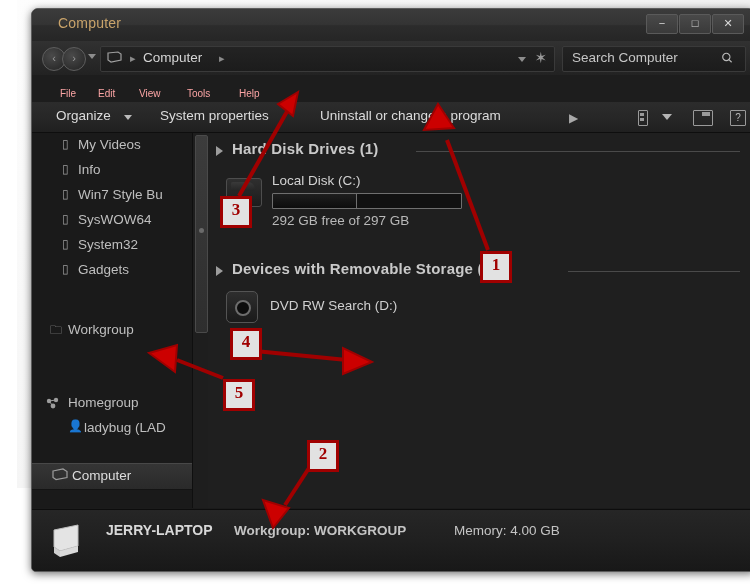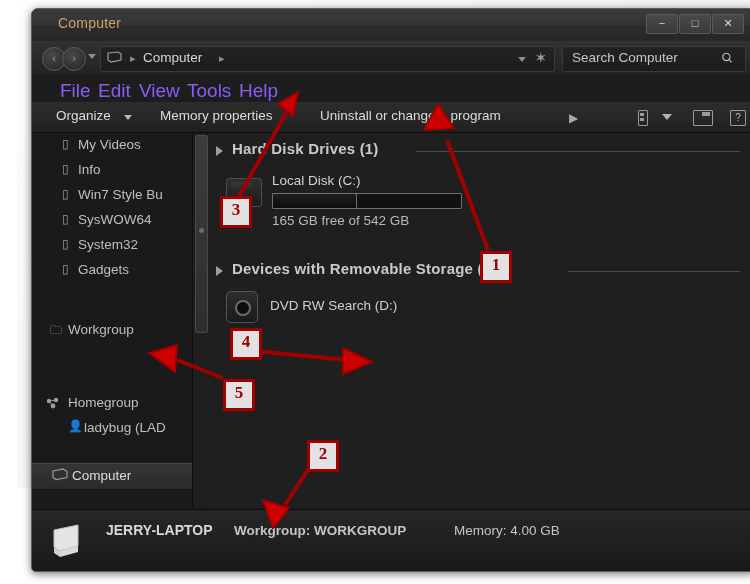--- a/index.html
+++ b/index.html
@@ -99,21 +99,21 @@
   #search-icon {
     position:absolute; right:9px; top:3px; color:#b9b9b9; font-size:13px;
     transform: rotate(-45deg);
   }
   
   #menubar {
     position:absolute; left:0; top:66px; width:722px; height:27px;
     background:#1d1d1d; border-bottom:1px solid #101010;
   }
   .menu-item {
-    position:absolute; top:4px; color:#8b5cf6; font-size:19px; padding:1px 4px;
+    position:absolute; top:12px; color:#fca5a5; font-size:10px; padding:1px 4px;
   }
   
   #toolbar {
     position:absolute; left:0; top:93px; width:722px; height:30px;
     background: linear-gradient(180deg,#2c2c2c 0%,#272727 50%,#202020 100%);
     border-bottom:1px solid #0e0e0e;
   }
   .tb-item {
     position:absolute; top:6px; color:#dcdcdc; font-size:13.5px;
   }
@@ -309,21 +309,21 @@
       <div class="menu-item" style="left:24px">File</div>
       <div class="menu-item" style="left:62px">Edit</div>
       <div class="menu-item" style="left:103px">View</div>
       <div class="menu-item" style="left:151px">Tools</div>
       <div class="menu-item" style="left:203px">Help</div>
     </div>
 
     <div id="toolbar">
       <div class="tb-item" style="left:24px">Organize</div>
       <div id="tb-org-caret"></div>
-      <div class="tb-item" style="left:128px">Memory properties</div>
+      <div class="tb-item" style="left:128px">System properties</div>
       <div class="tb-item" style="left:288px">Uninstall or change a program</div>
       <div id="tb-more-caret">▶</div>
       <div id="tb-viewicon"></div>
       <div id="tb-view-caret"></div>
       <div id="tb-pane"></div>
       <div id="tb-help">?</div>
     </div>
 
     <div id="navpane">
 
@@ -394,21 +394,21 @@
         <div class="gtri"></div>
         <div class="gtitle">Hard Disk Drives (1)</div>
         <div class="gline" style="left:208px"></div>
       </div>
 
       <div id="drive-icon"></div>
       <div id="drive-name">Local Disk (C:)</div>
       <div id="drive-bar">
         <div id="drive-bar-fill" style="width: 44%;"></div>
       </div>
-      <div id="drive-free">165 GB free of 542 GB</div>
+      <div id="drive-free">292 GB free of 297 GB</div>
 
       <div class="grp" style="top:126px">
         <div class="gtri"></div>
         <div class="gtitle">Devices with Removable Storage (1)</div>
         <div class="gline" style="left:360px"></div>
       </div>
 
       <div id="dvd-icon"></div>
       <div id="dvd-name">DVD RW Search (D:)</div>
     </div>

